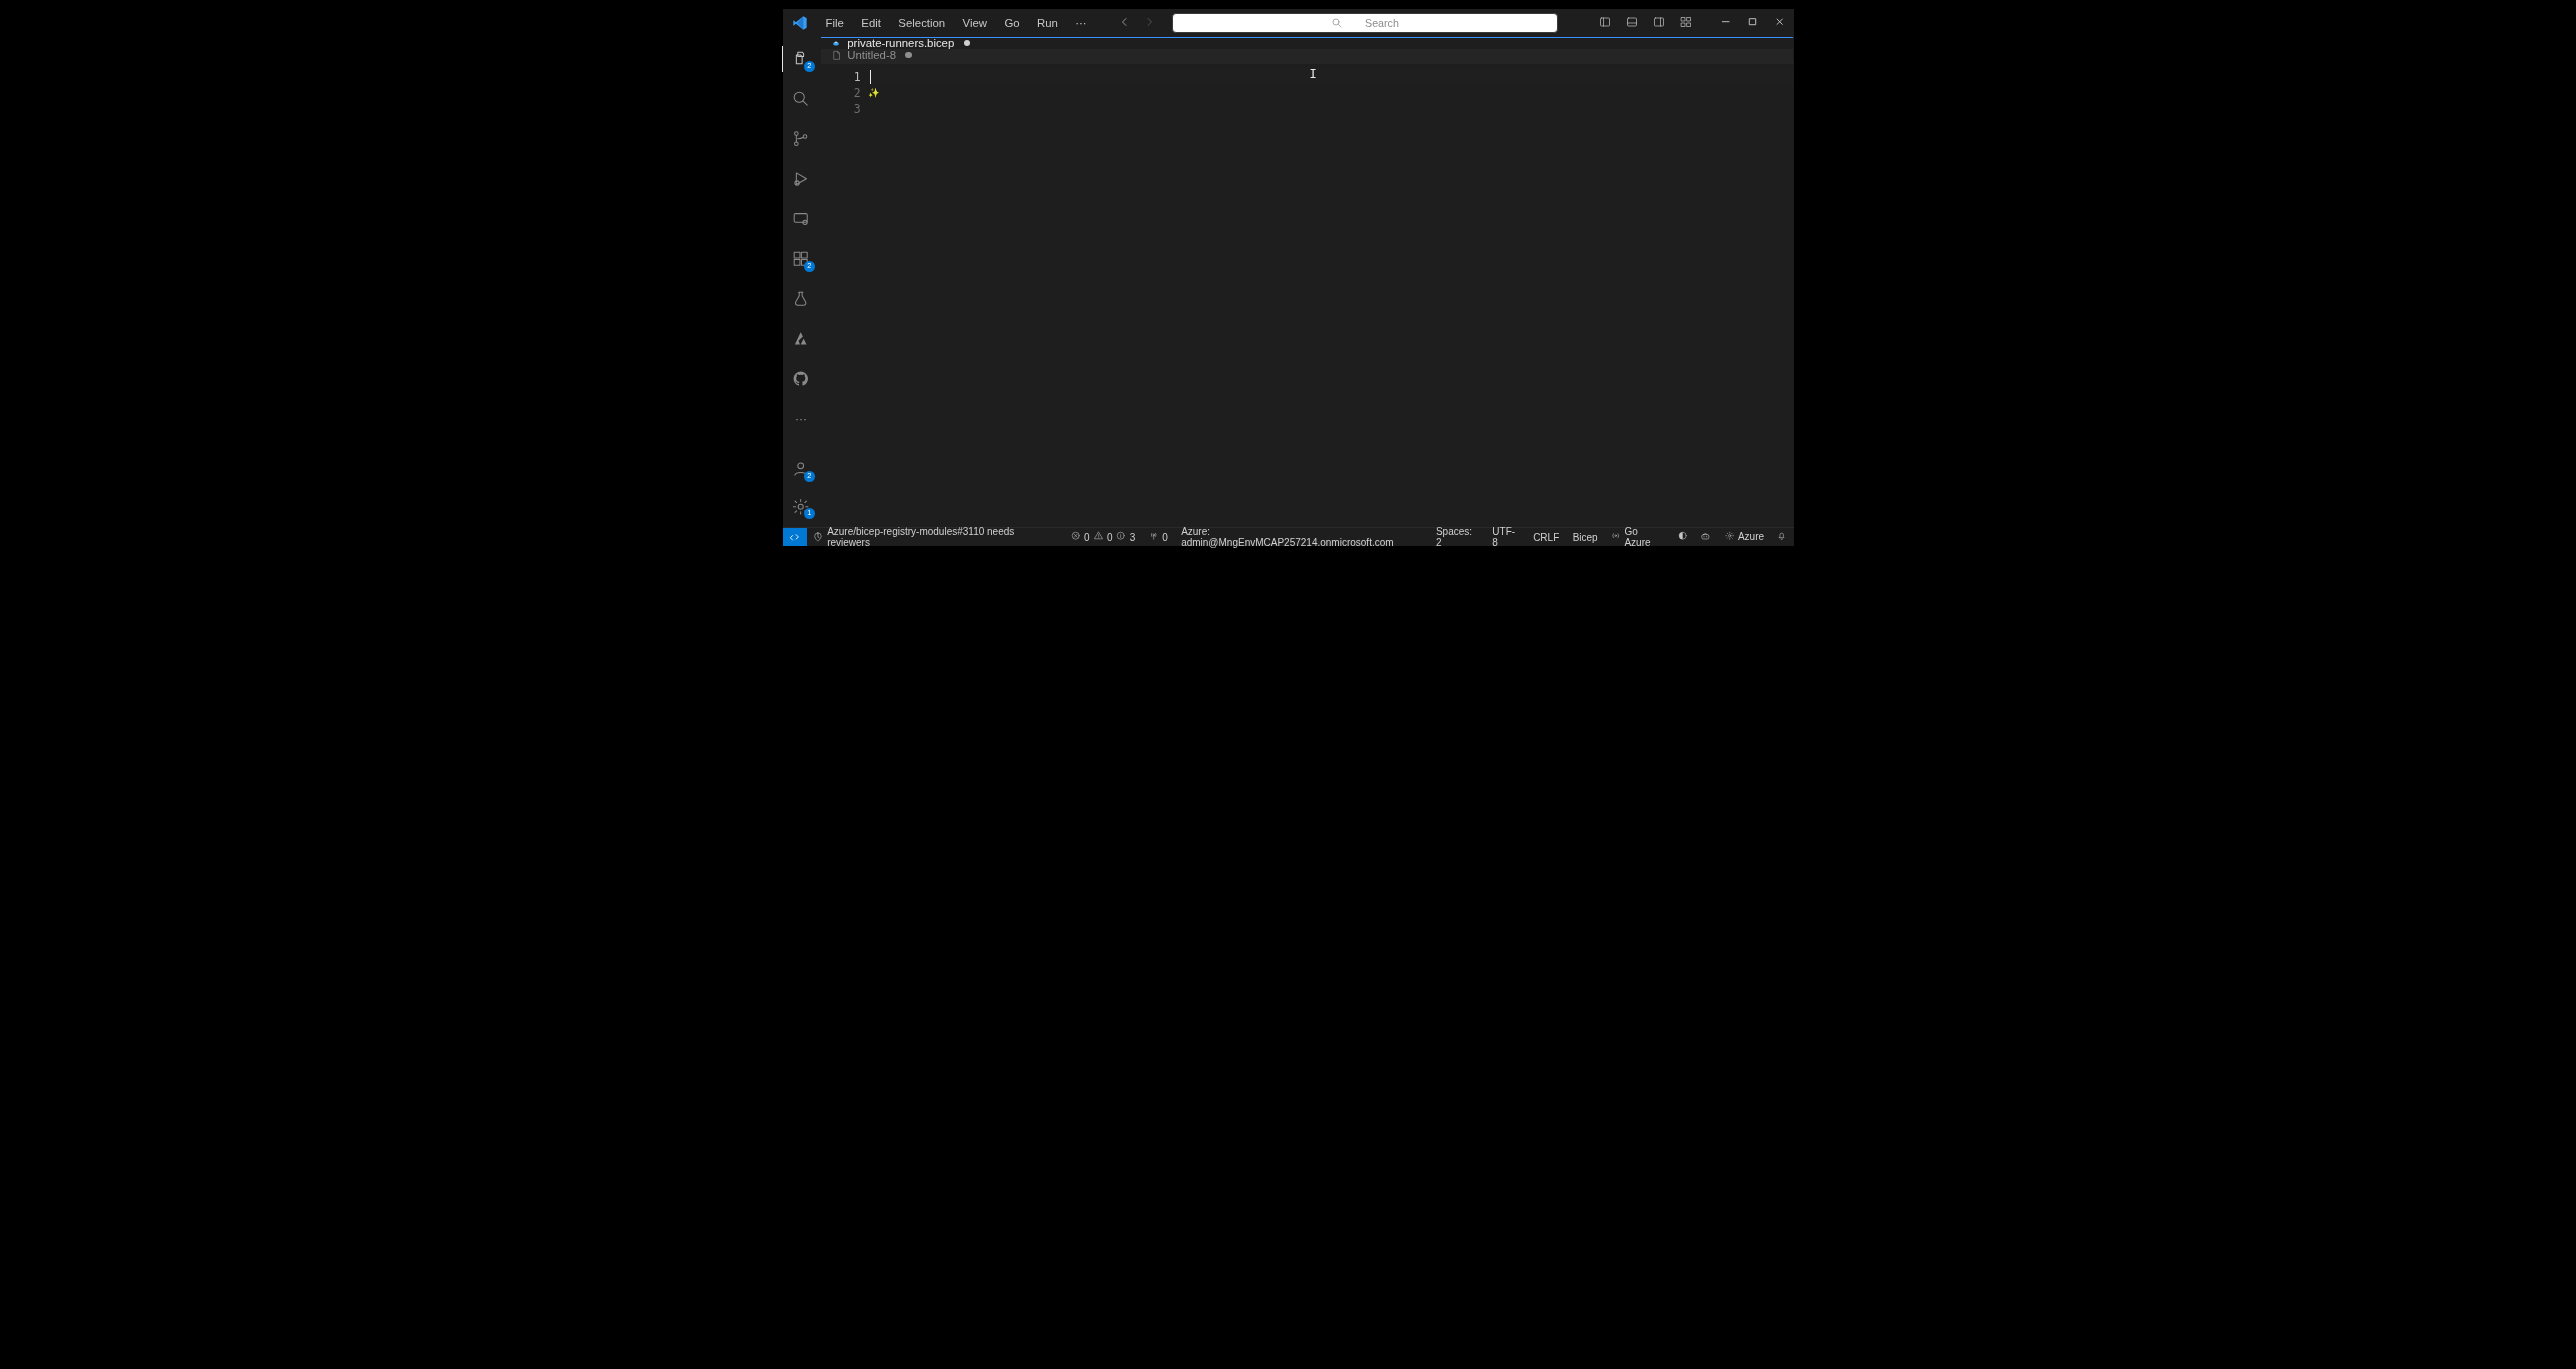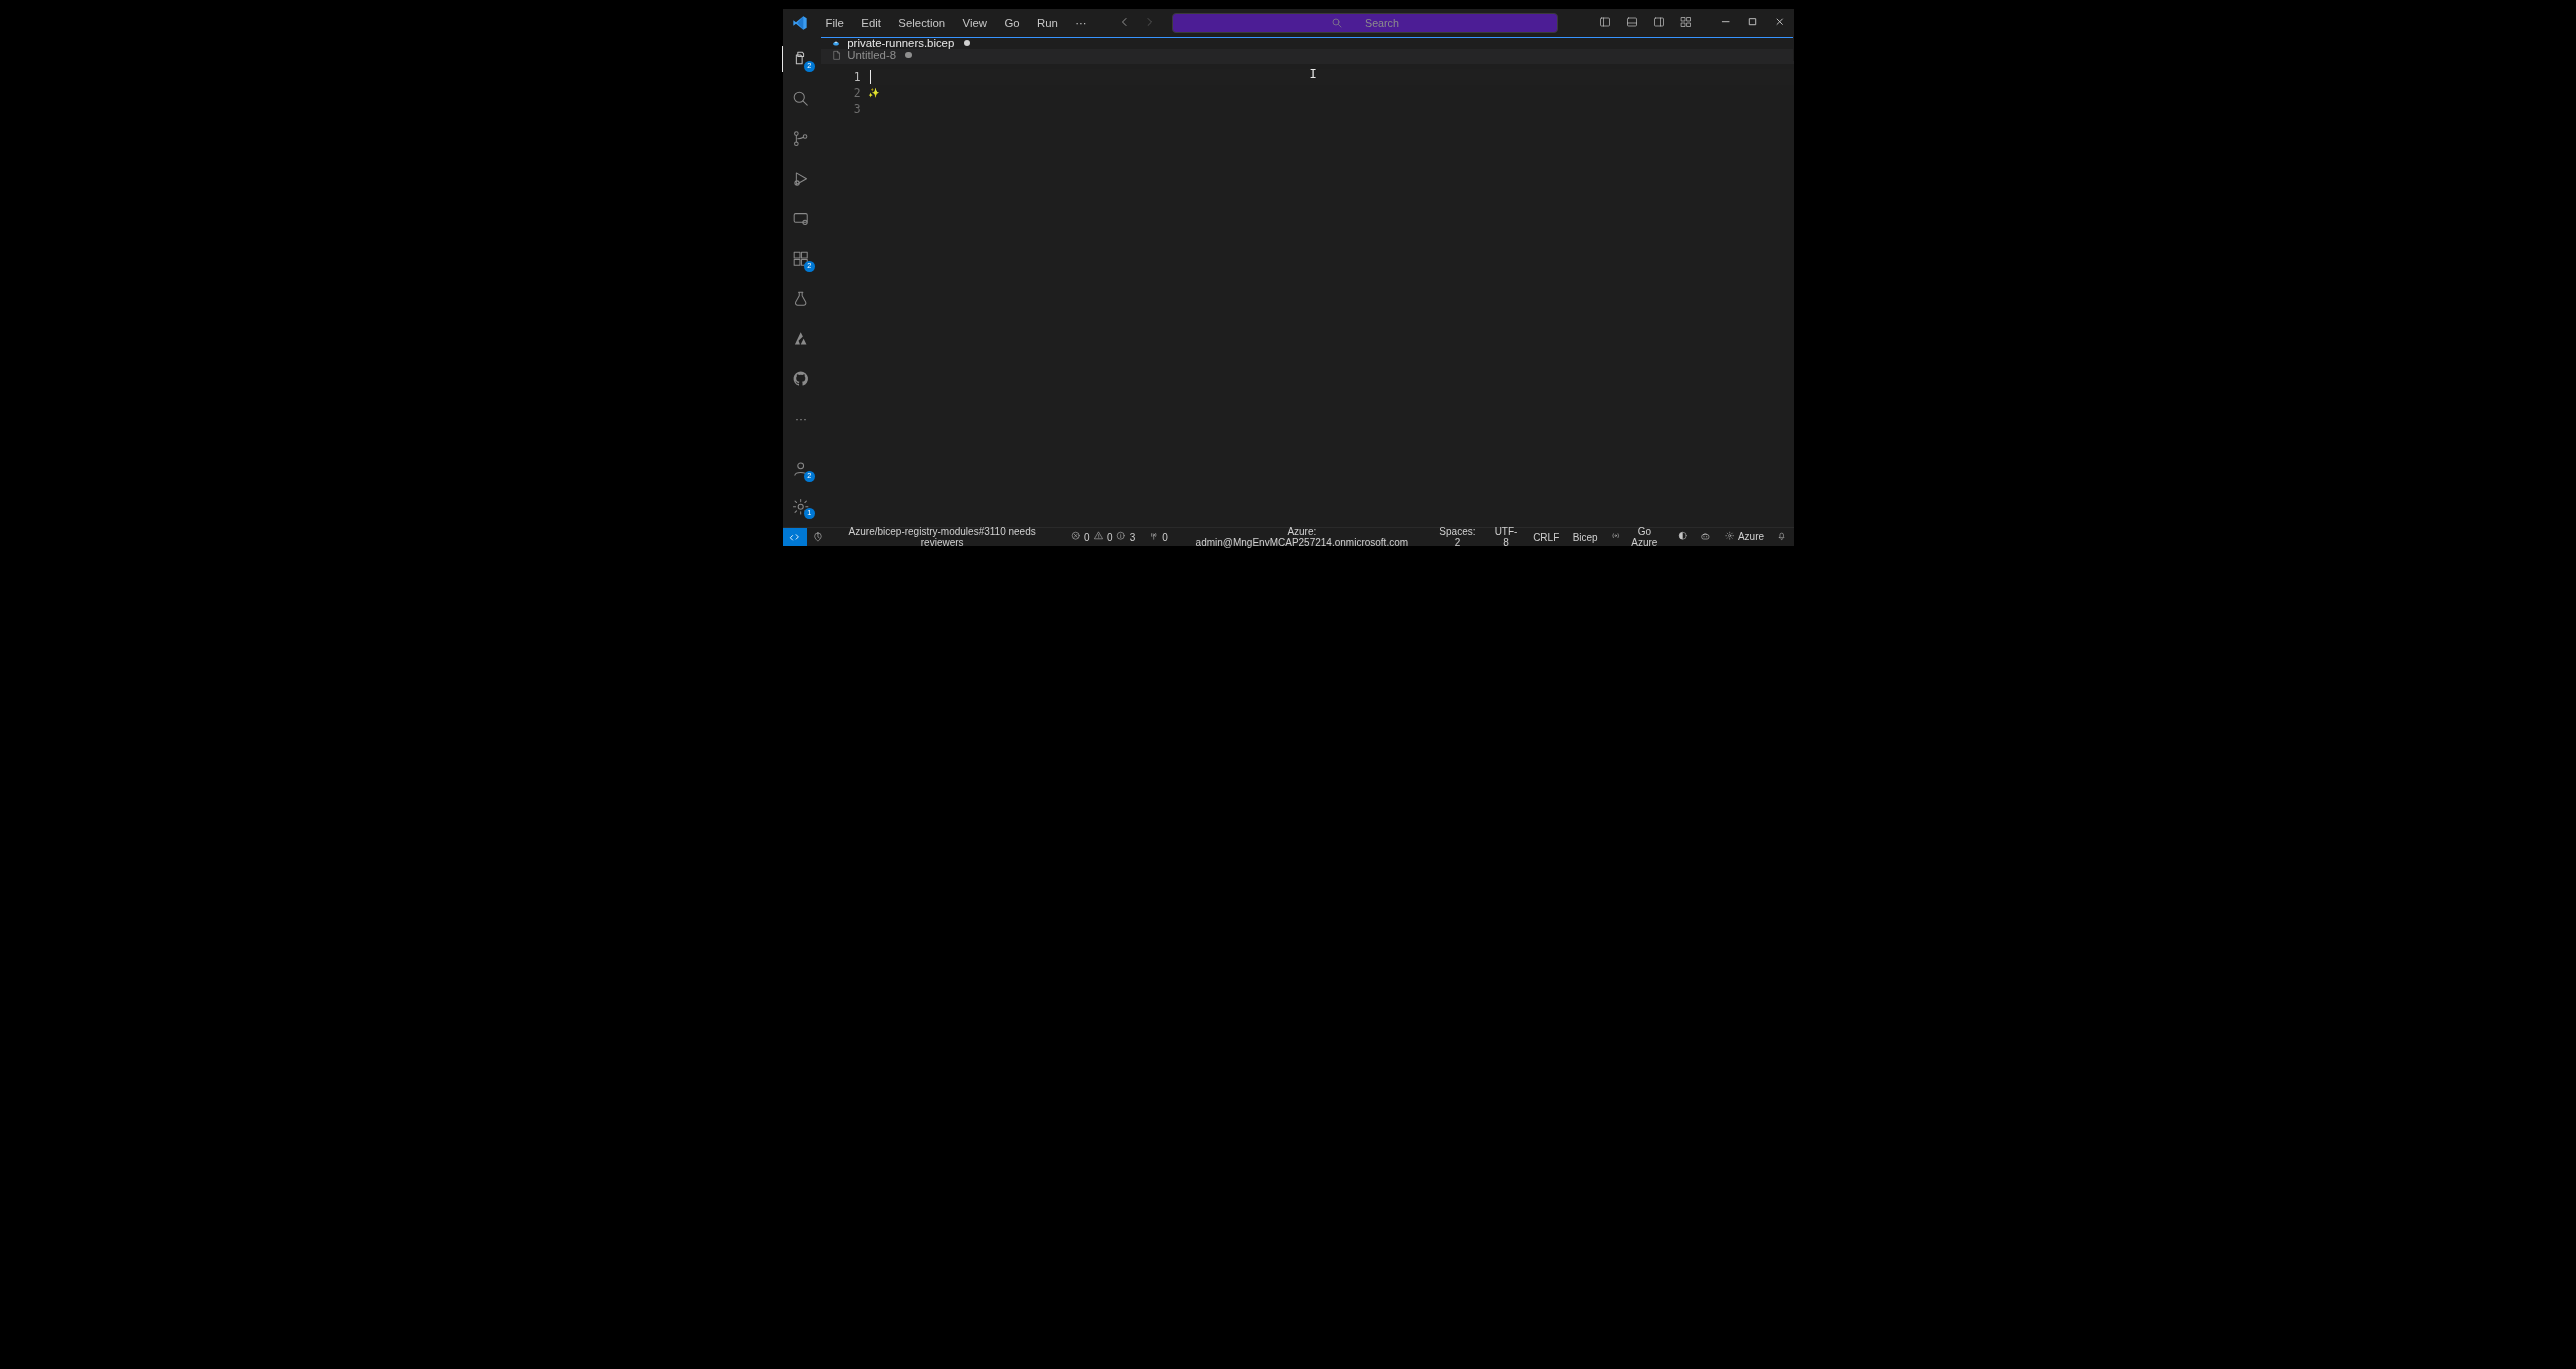--- a/index.html
+++ b/index.html
@@ -18,21 +18,21 @@
   *{box-sizing:border-box;user-select:none;}
   html,body{margin:0;padding:0;width:100%;height:100%;background:#000;font-family:"Segoe UI",Arial,sans-serif;font-size:14.7px;color:var(--fg);}
   .root{position:relative;width:1013px;height:539px;margin:8px auto;background:var(--bg);display:flex;flex-direction:column;border:0.7px solid #000;}
   
   .titlebar{height:28px;background:var(--bg-titlebar);display:flex;align-items:center;padding:0 4px;gap:1.3px;}
   .tb-left{display:flex;align-items:center;gap:4px;}
   .tb-left .menu-item{padding:2.7px 6.7px;color:#c7c7c7;font-size:11.4px;border-radius:2.7px;}
   .vscode-logo{width:19px;height:19px;margin:0 5.4px 0 4px;display:flex;align-items:center;justify-content:center;}
   .tb-nav{display:flex;gap:4px;margin-left:20px;color:#bbb;}
   .tb-nav span{padding:2.7px 4px;font-size:12px;}
-  .searchbox{flex:0 0 386px;margin-left:12px;height:20px;border:0.7px solid #3a3a3a;border-radius:4px;background:#4c1d95;display:flex;align-items:center;justify-content:center;gap:22px;color:#8c8c8c;font-size:10.7px;}
+  .searchbox{flex:0 0 386px;margin-left:12px;height:20px;border:0.7px solid #3a3a3a;border-radius:4px;background:#ffffff;display:flex;align-items:center;justify-content:center;gap:22px;color:#8c8c8c;font-size:10.7px;}
   .tb-right{margin-left:auto;display:flex;align-items:center;gap:6.7px;color:#cfcfcf;}
   .tb-right .winctrl, .tb-right .layoutbtn{padding:4px 5.4px;font-size:10px;}
   .layoutgroup{display:flex;gap:4px;margin-right:12px;}
   .svgicon{width:12px;height:12px;display:inline-block;}
   
   .middle{flex:1;display:flex;min-height:0;}
   .activitybar{width:38px;background:#1e1e1e;border-right:0.7px solid #1e1e1e;display:flex;flex-direction:column;align-items:center;padding-top:8px;gap:12px;}
   .activitybar .ab-item{position:relative;width:38px;height:28px;display:flex;align-items:center;justify-content:center;color:#7a7a7a;}
   .activitybar .ab-item.active{color:#e7e7e7;}
   .activitybar .ab-item.active::before{content:"";position:absolute;left:0;top:1.3px;bottom:1.3px;width:1.3px;background:#e7e7e7;}
@@ -54,21 +54,21 @@
   .codesurface{flex:1;position:relative;padding-top:4px;font-family:Consolas,monospace;font-size:11.4px;line-height:16px;}
   .line{height:16px;display:flex;align-items:center;}
   .line.current{background:#2a2a2a20;}
   .cursor{display:inline-block;width:1.3px;height:13.4px;background:#eaeaea;margin-left:1.3px;}
   .sparkle{font-size:9.4px;filter:hue-rotate(10deg);}
   
   .minimap{position:absolute;right:0;top:0;bottom:0;width:12px;}
   
   .text-caret-marker{position:absolute;color:#e7e7e7;font-family:Consolas,monospace;font-size:12px;pointer-events:none;}
   
-  .statusbar{height:19px;background:#1e1e1e;border-top:0.7px solid #2a2a2a;display:flex;align-items:center;font-size:10px;color:#d0d0d0;text-align:center;}
+  .statusbar{height:19px;background:#1e1e1e;border-top:0.7px solid #2a2a2a;display:flex;align-items:center;font-size:10px;color:#d0d0d0;}
   .sb-remote{background:#0078d4;height:100%;display:flex;align-items:center;padding:0 6.7px;color:#fff;}
   .sb-item{display:flex;align-items:center;gap:4px;padding:0 6.7px;height:100%;}
   .sb-spacer{flex:1;}
   .sb-right{display:flex;align-items:center;}
   
   .stroke{stroke:#c6c6c6;stroke-width:1.4;fill:none;stroke-linecap:round;stroke-linejoin:round;}
   .stroke-dim{stroke:#8a8a8a;stroke-width:1.4;fill:none;stroke-linecap:round;stroke-linejoin:round;}
   .fill-dim{fill:#8a8a8a;}
   .fill-fg{fill:#c6c6c6;}
 </style>

